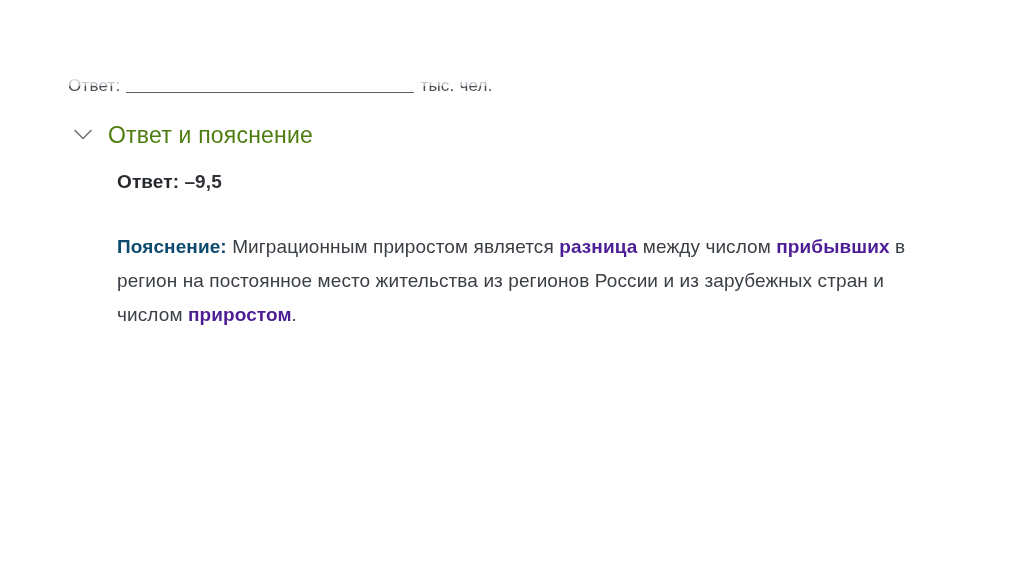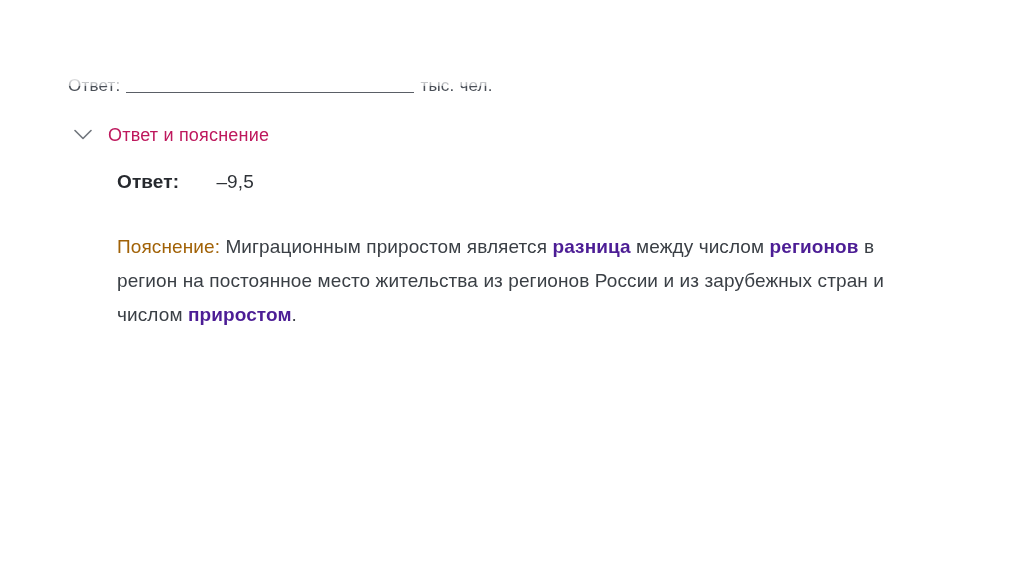--- a/index.html
+++ b/index.html
@@ -67,51 +67,51 @@
     height: 22px;
     display: inline-flex;
     align-items: center;
     justify-content: center;
     color: #6b7078;
     flex: 0 0 auto;
     cursor: pointer;
   }
   .chevron svg { display: block; }
   .disclosure-label {
-    font-size: 18px;
-    color: #be185d;
+    font-size: 23px;
+    color: #4d7c0f;
     letter-spacing: 0.2px;
     line-height: 26px;
   }
 
   
   .answer-block {
     position: absolute;
     left: 117px;
     top: 168px;
     font-size: 19px;
     color: #2f3338;
     line-height: 28px;
     letter-spacing: 0.1px;
   }
   .answer-block .lbl { font-weight: 700; color: #26292e; }
-  .answer-block .val { font-weight: 400; color: #2f3338; margin-left: 32px; }
+  .answer-block .val { font-weight: 700; color: #2f3338; }
 
   
   .explanation {
     position: absolute;
     left: 117px;
     top: 230px;
     width: 790px;
     font-size: 19px;
     line-height: 34px;
     color: #3a3f45;
     letter-spacing: 0.1px;
   }
-  .explanation .lead { font-weight: 400; color: #a16207; }
+  .explanation .lead { font-weight: 700; color: #0c4a6e; }
   .explanation b { font-weight: 700; color: #4c1d95; }
 </style>
 </head>
 <body>
 
 <div class="page">
 
   <div class="clipped-answer-line">
     <span>Ответ:</span>
     <span class="fill-blank"></span>
@@ -127,16 +127,16 @@
     </span>
     <span class="disclosure-label">Ответ и пояснение</span>
   </div>
 
   <div class="answer-block">
     <span class="lbl">Ответ:</span>
     <span class="val">–9,5</span>
   </div>
 
   <div class="explanation">
-    <span class="lead">Пояснение:</span><span> Миграционным приростом является </span><b>разница</b><span> между числом </span><b>регионов</b><span> в регион на постоянное место жительства из регионов России и из зарубежных стран и числом </span><b>приростом</b><span>.</span>
+    <span class="lead">Пояснение:</span><span> Миграционным приростом является </span><b>разница</b><span> между числом </span><b>прибывших</b><span> в регион на постоянное место жительства из регионов России и из зарубежных стран и числом </span><b>приростом</b><span>.</span>
   </div>
 
 </div>
 
 </body></html>

